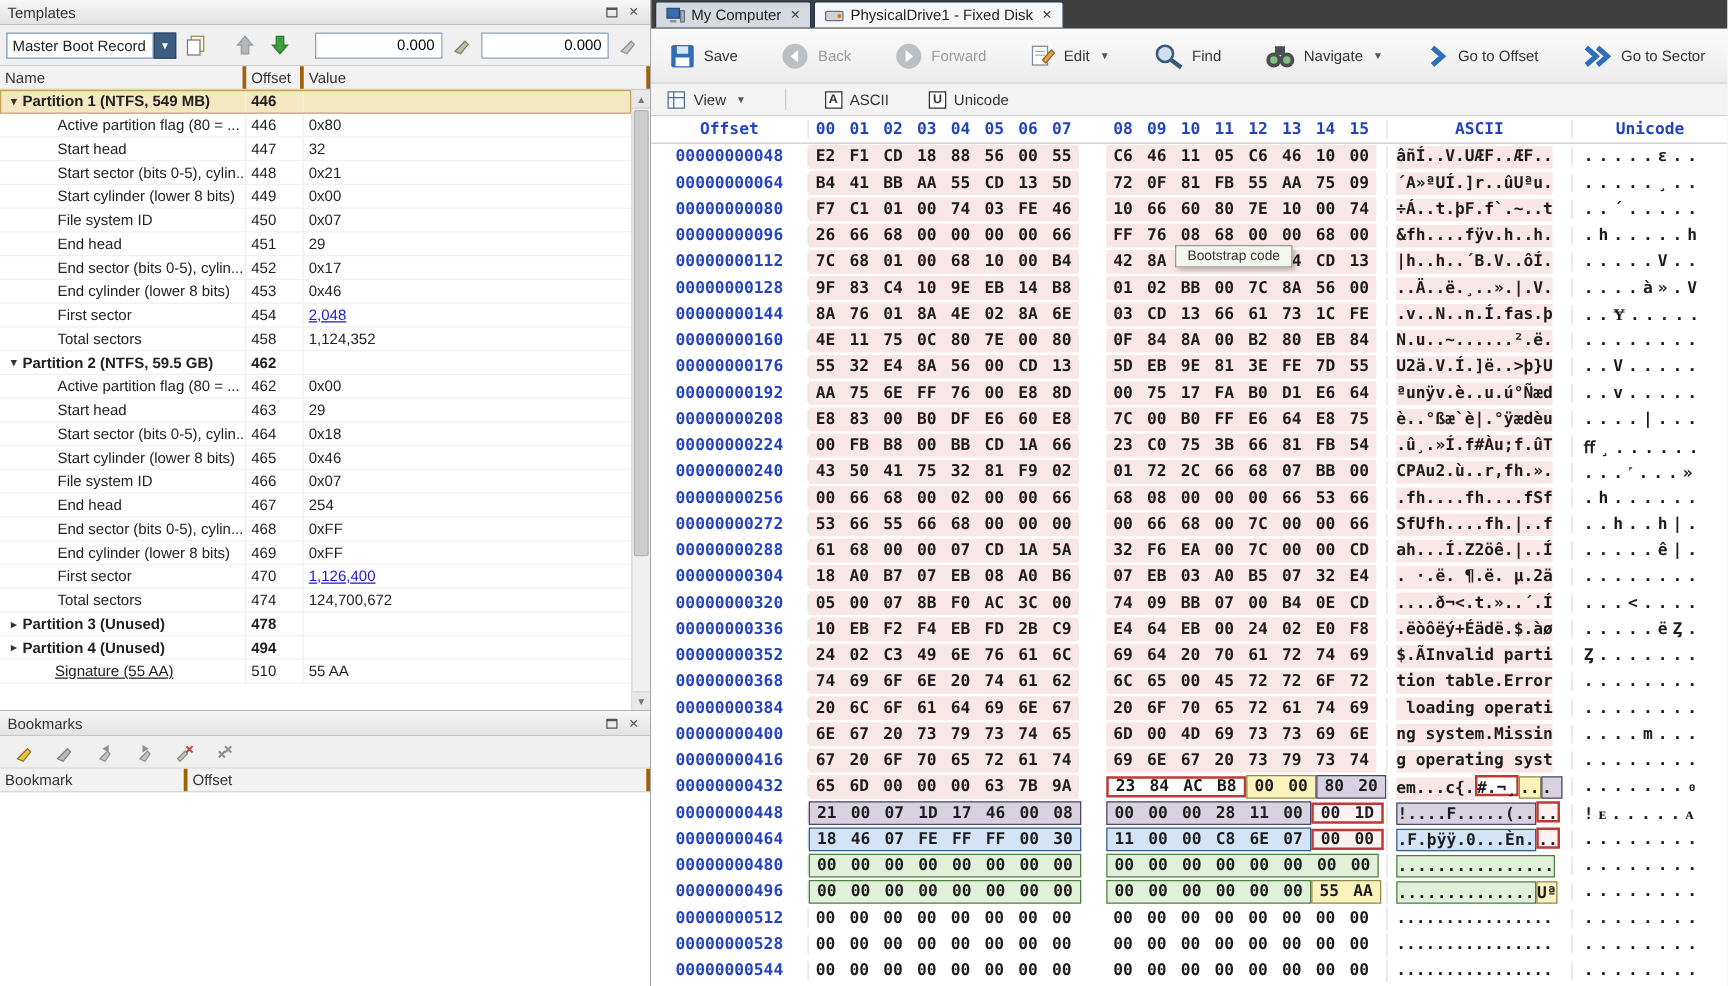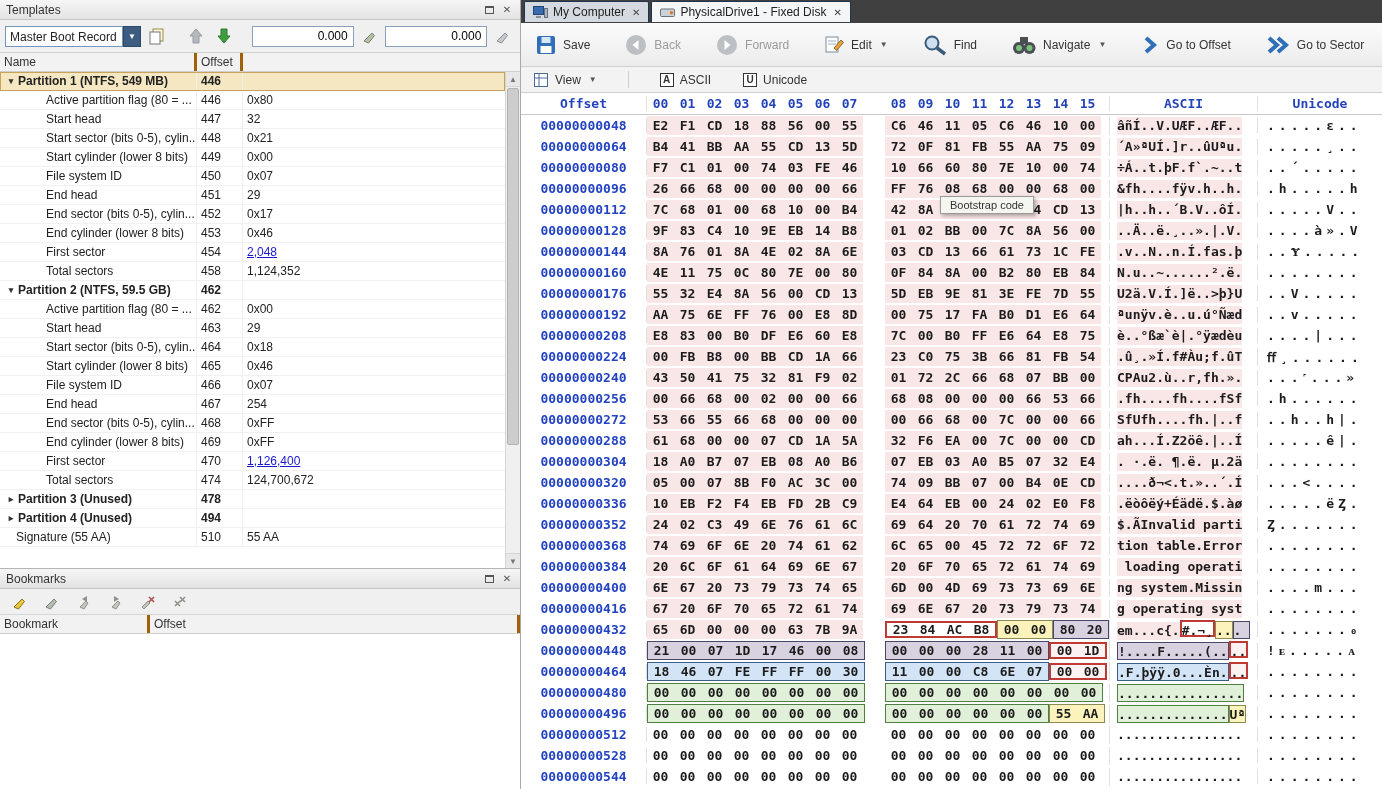--- a/index.html
+++ b/index.html
@@ -155,20 +155,21 @@
         <span class="sq-btn">
           <svg width="16" height="16">
               <path d="M2 13 L10 5 l2.5 2.5 L6.5 15 Z" fill="#c6c9cc" stroke="#8d9194"></path>
             </svg>
         </span>
       </div>
 
       <div class="tpl-header">
         <div class="th-name">Name</div>
         <div class="th-off">Offset</div>
+        <div class="th-val">Value</div>
       </div>
 
       <div class="tpl-body">
         <div class="tpl-rows">
             <div class="tpl-row selected bold">
               <div class="tc-name" style="padding-left: 4px;">
                 <span class="tree-arrow">▾</span>
                 <span>Partition 1 (NTFS, 549 MB)</span>
               </div>
               <div class="tc-off">446</div>
@@ -332,21 +333,21 @@
             </div>
             <div class="tpl-row bold">
               <div class="tc-name" style="padding-left: 4px;">
                 <span class="tree-arrow">▸</span>
                 <span>Partition 4 (Unused)</span>
               </div>
               <div class="tc-off">494</div>
               <div class="tc-val"></div>
             </div>
             <div class="tpl-row">
-              <div class="tc-name" style="padding-left: 16px;">
+              <div class="tc-name" style="padding-left: 44px; text-decoration: underline;">
                 <span>Signature (55 AA)</span>
               </div>
               <div class="tc-off">510</div>
               <div class="tc-val">55 AA</div>
             </div>
           </div>
         <div class="vscroll">
           <div class="vs-btn">▲</div>
           <div class="vs-thumb"></div>
           <div class="vs-btn bottom">▼</div>

